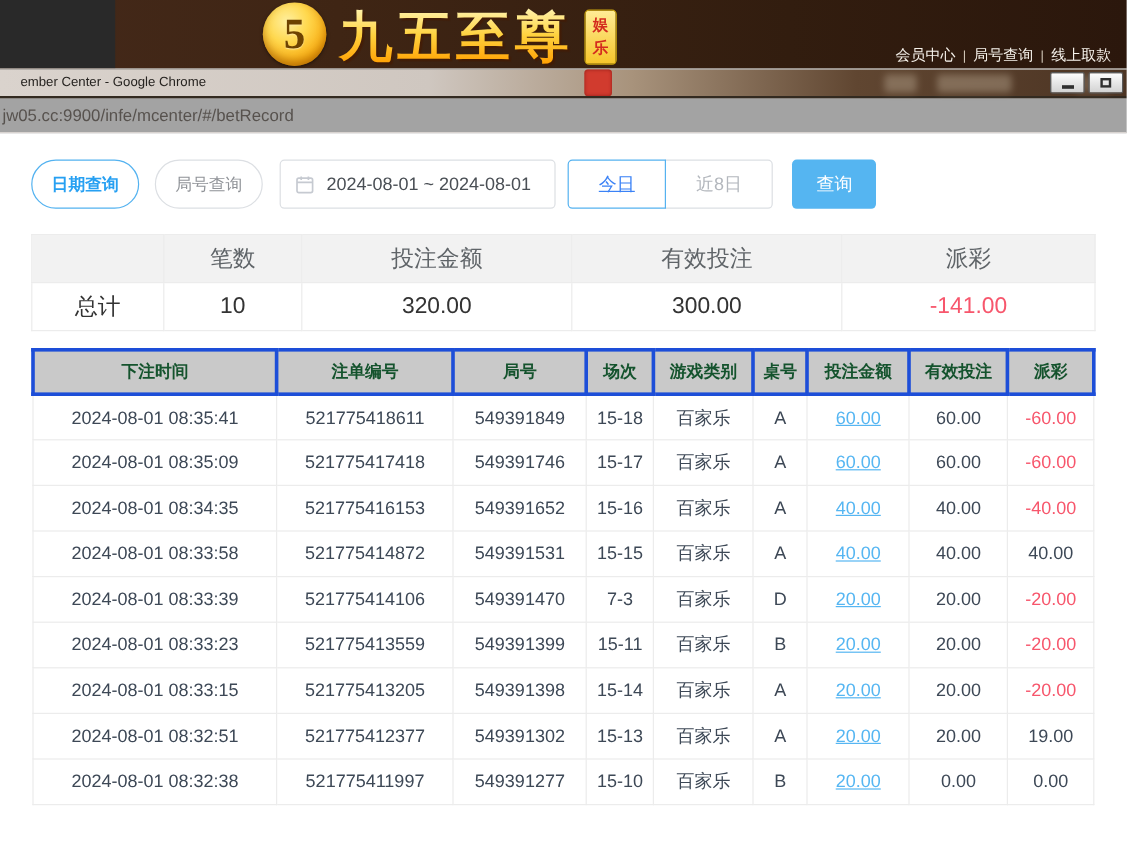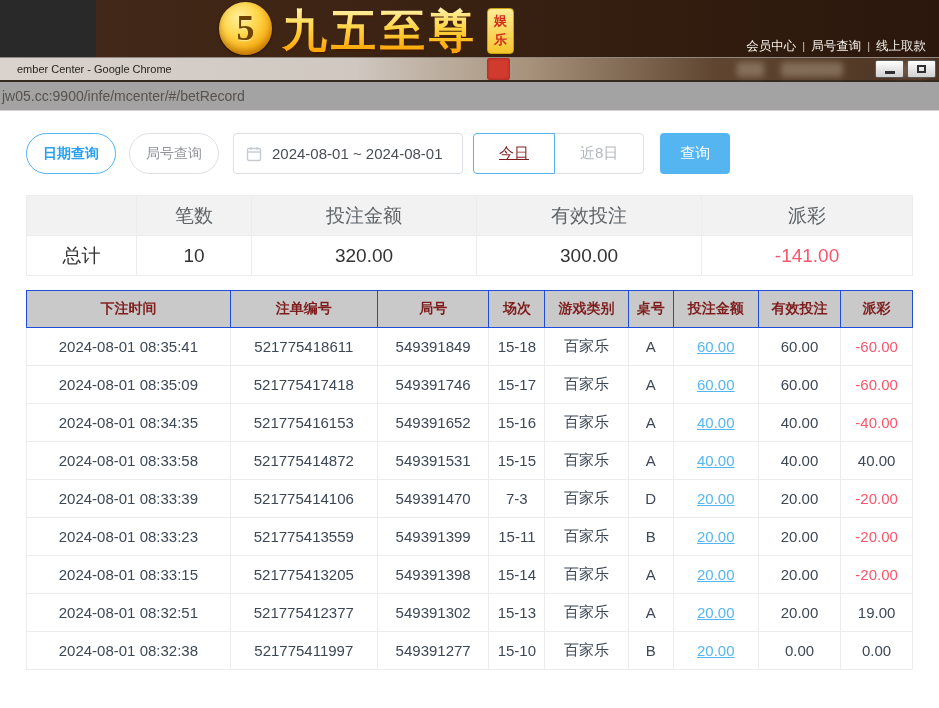--- a/index.html
+++ b/index.html
@@ -62,35 +62,35 @@
   .pill-plain  { border:1px solid #dcdfe3; color:#909398; margin-right:14px; }
   .date-box { width:230px; height:41px; border:1px solid #dcdfe3; border-radius:4px;
     display:flex; align-items:center; padding:0 12px; margin-right:10px;
     font-size:15px; color:#4a4f55; }
   .cal-icon { margin-right:10px; display:inline-flex; }
   .qgroup { display:flex; }
   .qbtn { height:41px; padding:0 25px; background:#fff; border:1px solid #dcdfe3;
     color:#b3b7bd; font-size:15px; margin-left:-1px; cursor:pointer; }
   .qbtn:first-child { border-radius:4px 0 0 4px; margin-left:0; }
   .qbtn:last-child { border-radius:0 4px 4px 0; }
-  .qbtn.active { border-color:#55b2f0; color:#7f1d1d; position:relative; z-index:1;text-decoration:underline; }
+  .qbtn.active { border-color:#55b2f0; color:#3b82f6; position:relative; z-index:1;text-decoration:underline; }
   .search-btn { margin-left:16px; height:41px; width:70px; border:none; border-radius:4px;
     background:#55b5f1; color:#fff; font-size:15px; cursor:pointer; }
 
   
   table { border-collapse:collapse; width:100%; }
   .summary { margin-top:21px; font-size:19px; }
   .summary th { background:#f2f2f2; color:#5f6468; font-weight:normal; height:40px; border:1px solid #ececec; }
   .summary td { background:#fff; color:#333; height:40px; text-align:center; border:1px solid #ececec; }
   .sum-c0{width:12.4%} .sum-c1{width:13%} .sum-c2{width:25.4%} .sum-c3{width:25.4%} .sum-c4{width:23.8%}
 
   
   .main { margin-top:14px; font-size:15px; }
-  .main th { background:#c9c9c9; color:#7f1d1d; font-weight:bold; font-size:14px; height:37px;
-    border:1px solid #1d4ed8; }
+  .main th { background:#c9c9c9; color:#14532d; font-weight:bold; font-size:14px; height:37px;
+    border:3px solid #1d4ed8; }
   .main td { height:38px; text-align:center; color:#3d4856; border:1px solid #ececec; background:#fff; }
   .c0{width:23%} .c1{width:16.6%} .c2{width:12.6%} .c3{width:6.3%} .c4{width:9.4%}
   .c5{width:5.1%} .c6{width:9.6%} .c7{width:9.3%} .c8{width:8.1%}
   .main td a { color:#56b6f2; text-decoration:underline; cursor:pointer; }
   .neg { color:#f7566c !important; }
 </style>
 </head>
 <body>
 
 <div class="site-header">

